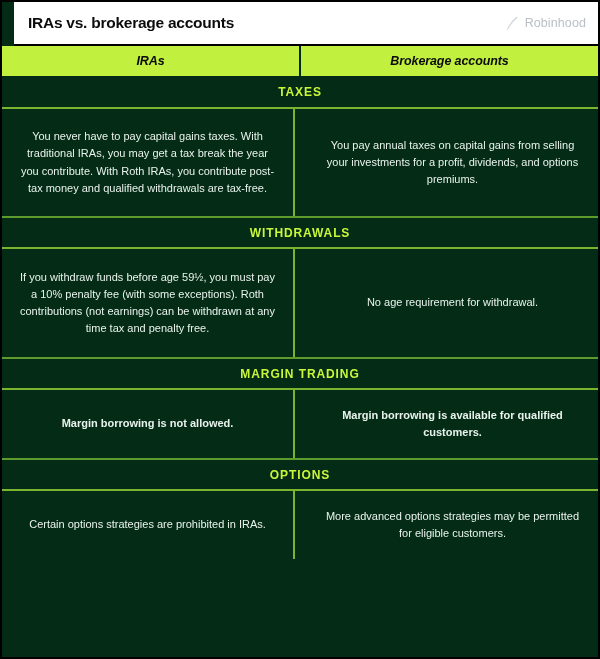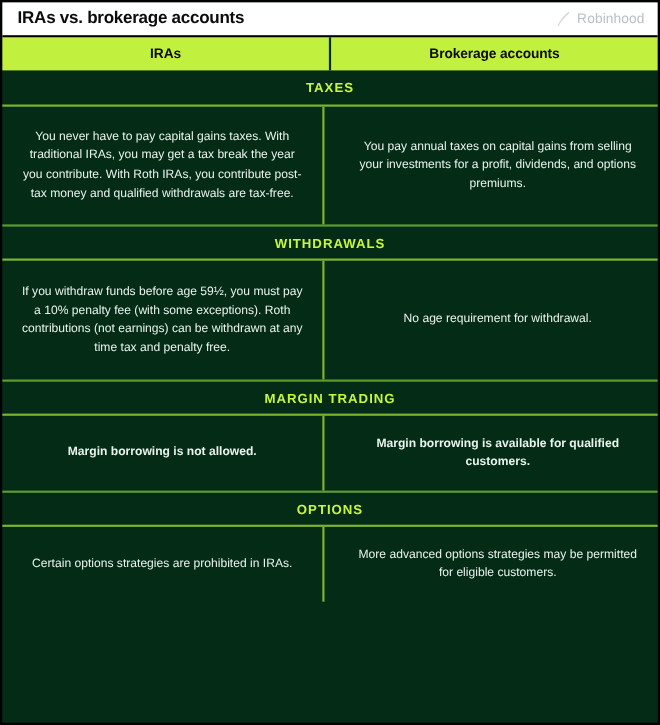--- a/index.html
+++ b/index.html
@@ -17,28 +17,29 @@
     height: 659px;
     box-sizing: border-box;
     background: #042b16;
     border: 2px solid #000000;
     overflow: hidden;
     position: relative;
   }
 
   
   .titlebar {
-    height: 32px;
+    height: 44px;
     background: #ffffff;
     display: flex;
     align-items: center;
     justify-content: space-between;
     padding: 0 12px 0 14px;
     box-sizing: border-box;
     border-bottom: 2px solid #000000;
+    margin-left: 12px;
   }
   .title-text {
     color: #0c0c0c;
     font-size: 15.5px;
     font-weight: bold;
     letter-spacing: -0.25px;
     white-space: nowrap;
   }
   .brand {
     display: flex;
@@ -55,20 +56,21 @@
     font-size: 12.5px;
     letter-spacing: 0.1px;
     white-space: nowrap;
   }
 
   
   .colheader {
     display: flex;
     height: 30px;
     background: #c2f03f;
+    font-style: italic;
   }
   .colheader .cell {
     flex: 1 1 0;
     display: flex;
     align-items: center;
     justify-content: center;
     color: #0b0b0b;
     font-size: 12.5px;
     font-weight: bold;
     letter-spacing: -0.1px;

